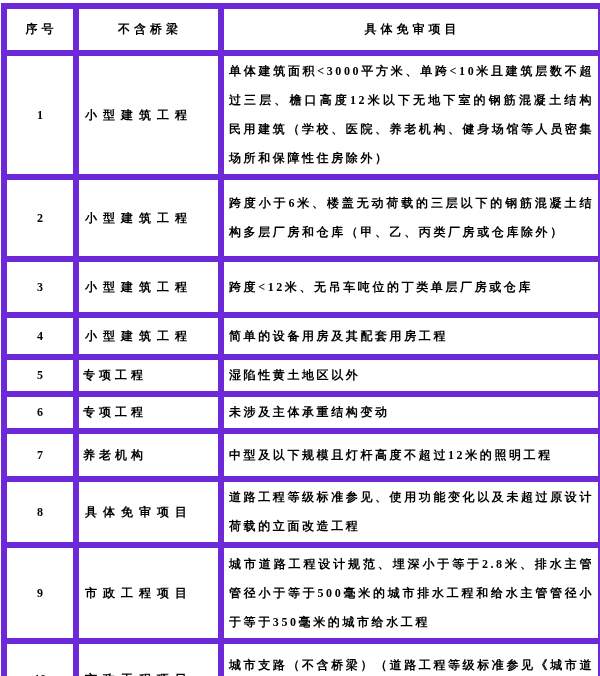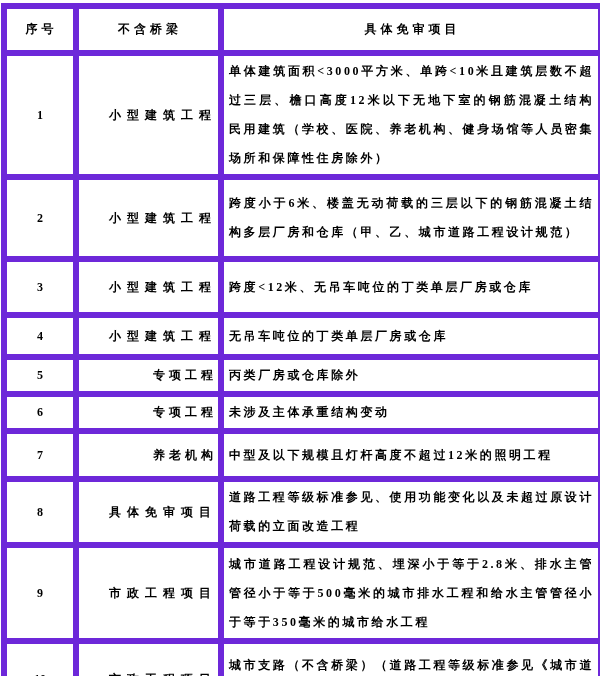--- a/index.html
+++ b/index.html
@@ -32,21 +32,21 @@
   th.hdr {
     text-align: center;
     letter-spacing: 4px;
     padding-left: 4px;
     height: 47px;
   }
   td.num {
     text-align: center;
   }
   td.type {
-    text-align: right;
+    text-align: left;
     letter-spacing: 6px;
     padding-left: 6px;
   }
   td.type.t4 {
     letter-spacing: 4px;
     padding-left: 4px;
   }
   td.detail {
     text-align: justify;
     text-justify: inter-ideograph;
@@ -72,36 +72,36 @@
       <th class="hdr">具体免审项目</th>
     </tr>
     <tr style="height:116px">
       <td class="num">1</td>
       <td class="type">小型建筑工程</td>
       <td class="detail">单体建筑面积&lt;3000平方米、单跨&lt;10米且建筑层数不超过三层、檐口高度12米以下无地下室的钢筋混凝土结构民用建筑（学校、医院、养老机构、健身场馆等人员密集场所和保障性住房除外）</td>
     </tr>
     <tr style="height:82px">
       <td class="num">2</td>
       <td class="type">小型建筑工程</td>
-      <td class="detail">跨度小于6米、楼盖无动荷载的三层以下的钢筋混凝土结构多层厂房和仓库（甲、乙、城市道路工程设计规范）</td>
+      <td class="detail">跨度小于6米、楼盖无动荷载的三层以下的钢筋混凝土结构多层厂房和仓库（甲、乙、丙类厂房或仓库除外）</td>
     </tr>
     <tr style="height:56px">
       <td class="num">3</td>
       <td class="type">小型建筑工程</td>
       <td class="detail">跨度&lt;12米、无吊车吨位的丁类单层厂房或仓库</td>
     </tr>
     <tr style="height:42px">
       <td class="num">4</td>
       <td class="type">小型建筑工程</td>
-      <td class="detail">无吊车吨位的丁类单层厂房或仓库</td>
+      <td class="detail">简单的设备用房及其配套用房工程</td>
     </tr>
     <tr style="height:28px">
       <td class="num">5</td>
       <td class="type t4">专项工程</td>
-      <td class="detail">丙类厂房或仓库除外</td>
+      <td class="detail">湿陷性黄土地区以外</td>
     </tr>
     <tr style="height:27px">
       <td class="num">6</td>
       <td class="type t4">专项工程</td>
       <td class="detail">未涉及主体承重结构变动</td>
     </tr>
     <tr style="height:48px">
       <td class="num">7</td>
       <td class="type t4">养老机构</td>
       <td class="detail">中型及以下规模且灯杆高度不超过12米的照明工程</td>

